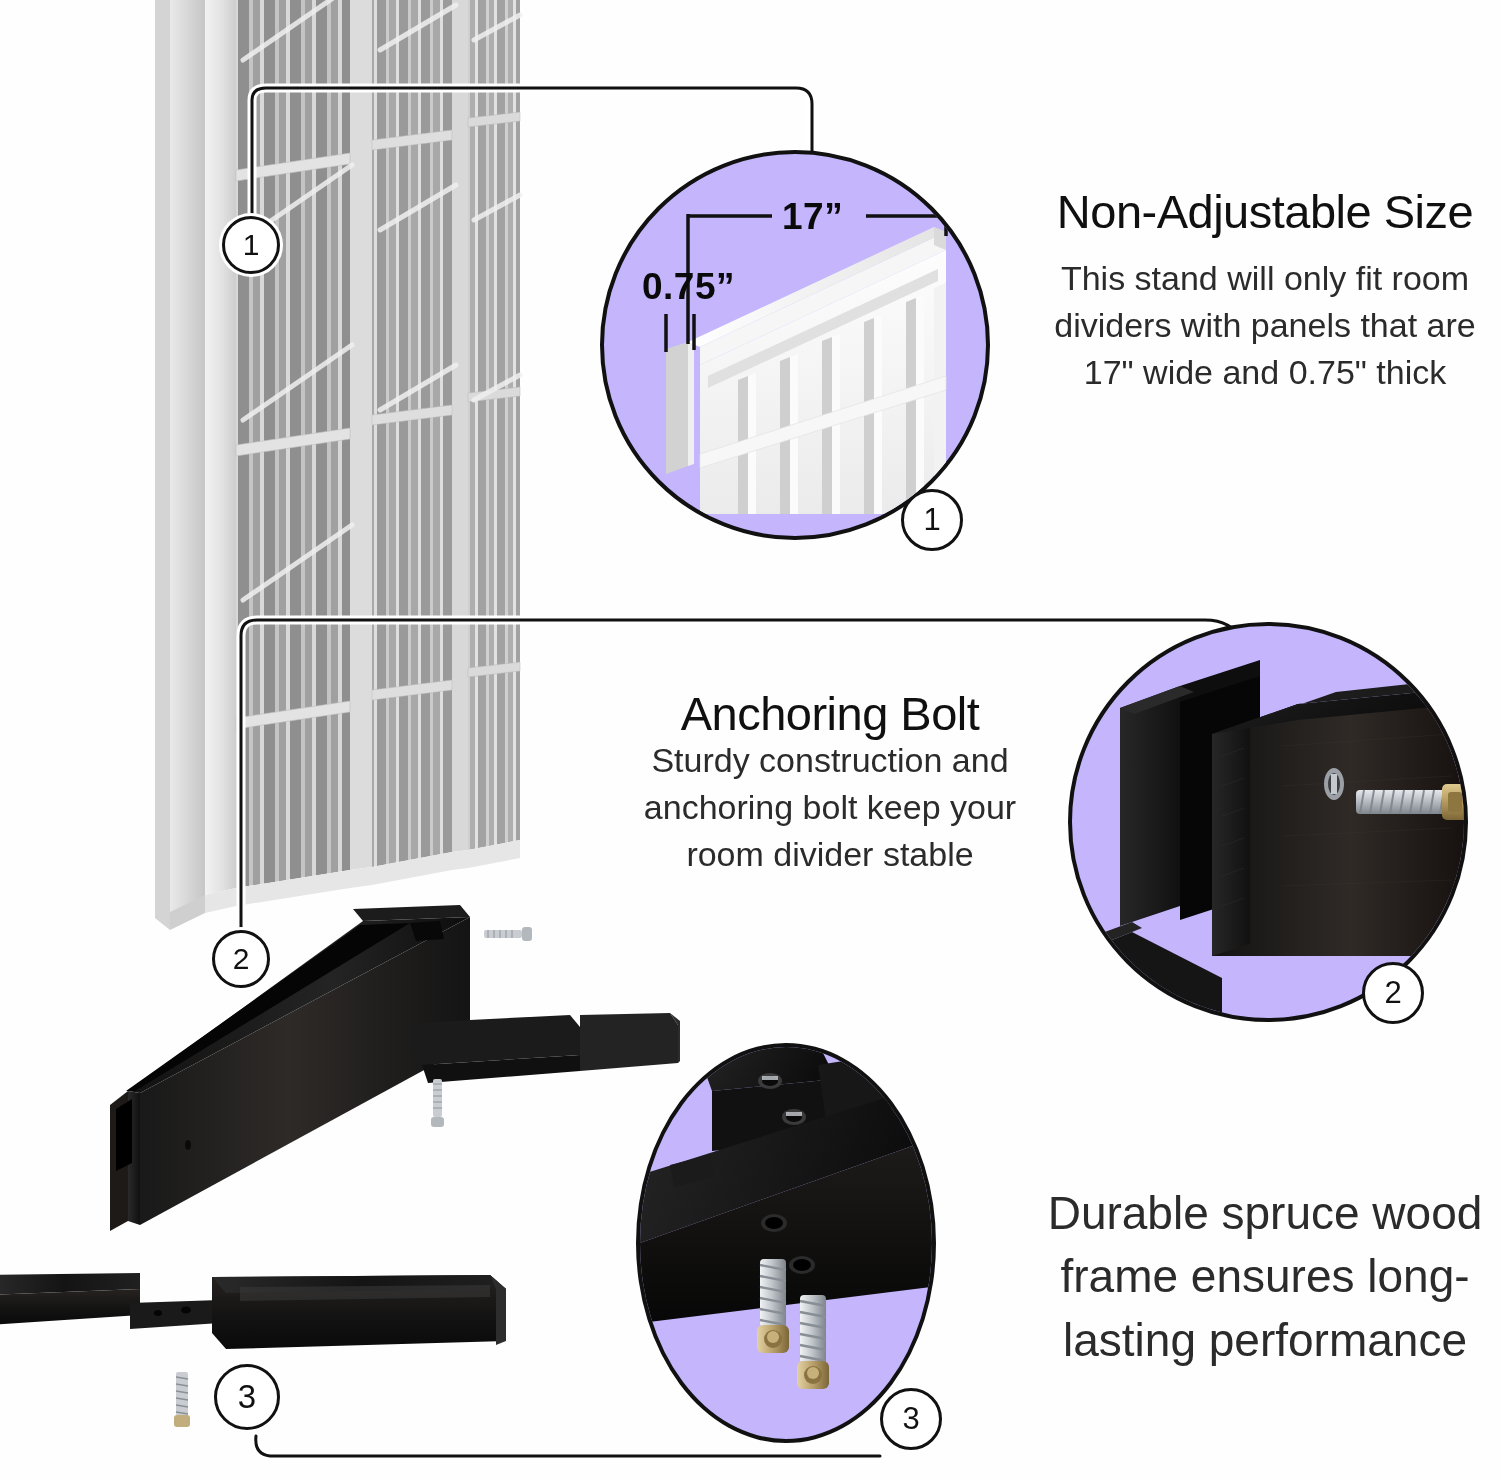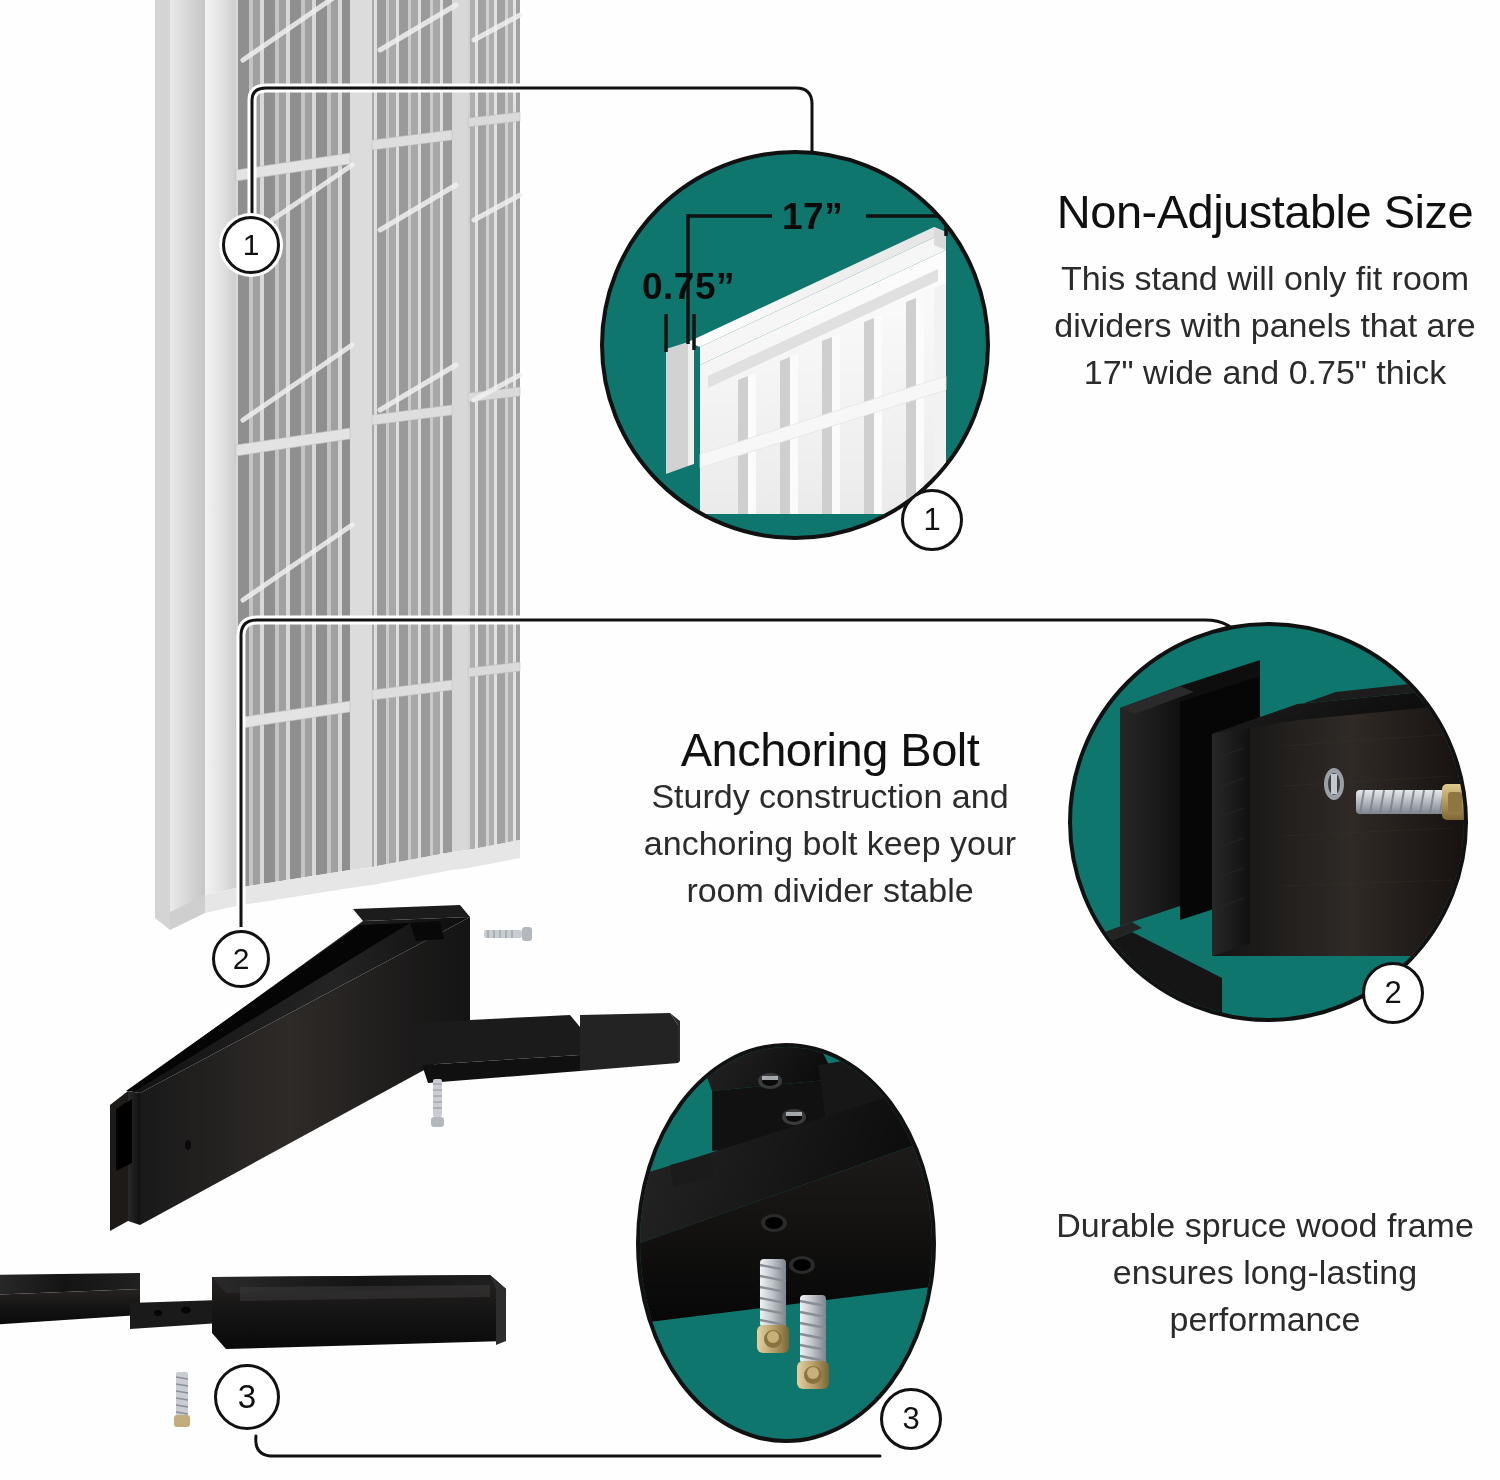--- a/index.html
+++ b/index.html
@@ -51,21 +51,21 @@
     font-weight: 400;
     color: #111111;
     z-index: 40;
   }
   .badge.halo { box-shadow: 0 0 0 3px #ffffff; }
 
   
   .detail-circle {
     border-radius: 50%;
     border: 4px solid #111111;
-    background: #0f766e;
+    background: #c4b5fd;
     overflow: hidden;
     z-index: 20;
   }
 
   
   .dim-label {
     font-weight: 700;
     color: #0a0a0a;
     white-space: nowrap;
     letter-spacing: 0.5px;
@@ -320,21 +320,21 @@
     <g stroke="#8e949b" stroke-width="1">
       <line x1="9" y1="9" x2="18" y2="9"></line>
       <line x1="9" y1="15" x2="18" y2="15"></line>
       <line x1="9" y1="21" x2="18" y2="21"></line>
       <line x1="9" y1="27" x2="18" y2="27"></line>
       <line x1="9" y1="33" x2="18" y2="33"></line>
     </g>
     <rect x="7" y="42" width="13" height="10" rx="3" fill="#b3b8bd"></rect>
   </svg>
 
-  <div class="abs" style="left:600px; top:726px; width:460px;">
+  <div class="abs" style="left:600px; top:690px; width:460px;">
     <div class="feature-title" style="font-size:47px; text-align:center;">Anchoring Bolt</div>
     <div class="feature-body" style="font-size:34px; padding:0 10px;">Sturdy construction and anchoring bolt keep your room divider stable</div>
   </div>
 
   <div class="abs detail-circle" style="left:1068px; top:622px; width:400px; height:400px;">
     <svg width="392" height="392" viewBox="0 0 392 392" aria-hidden="true">
       <defs>
         <linearGradient id="woodTop" x1="0" y1="0" x2="1" y2="0.3">
           <stop offset="0%" stop-color="#1f1f1f"></stop>
           <stop offset="100%" stop-color="#0b0b0b"></stop>
@@ -542,16 +542,16 @@
         <ellipse cx="13" cy="78" rx="6" ry="6" fill="#c7b07a"></ellipse>
       </g>
     </svg>
   </div>
 
   <div class="abs badge" style="left:880px; top:1388px; width:62px; height:62px; font-size:31px;">
     <span>3</span>
   </div>
 
   <div class="abs" style="left:1030px; top:1182px; width:470px;">
-    <div class="feature-body" style="font-size:34px; margin-top:20px; padding:0 8px;">Durable spruce wood frame ensures long-lasting performance</div>
+    <div class="feature-body" style="font-size:46px; padding:0 8px;">Durable spruce wood frame ensures long-lasting performance</div>
   </div>
 
 </div>
 
 </body></html>

